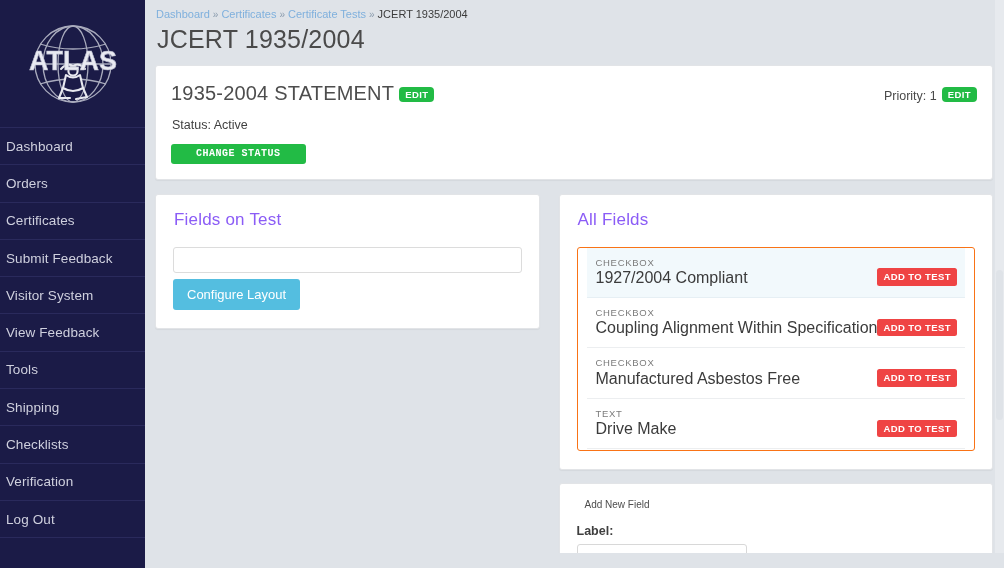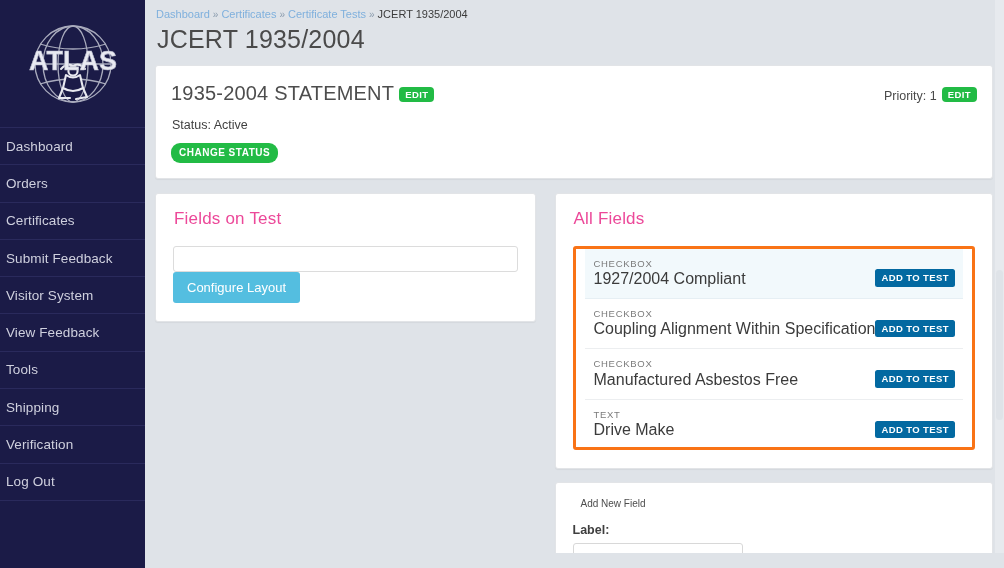--- a/index.html
+++ b/index.html
@@ -122,68 +122,68 @@
     color: #3f3f3f;
     margin: 13px 0 10px 1px;
   }
   .btn-green {
     display: inline-block;
     background: #22bb45;
     color: #fff;
     font-size: 10px;
     font-weight: bold;
     letter-spacing: .5px;
-    padding: 5px 8px;
+    padding: 5px 25px;
     border: none;
-    border-radius: 9px;
+    border-radius: 3px;
     cursor: pointer;
-    font-family: Liberation Sans, sans-serif;
+    font-family: Liberation Mono, monospace;
     line-height: 1;
   }
 
   
   .columns { display: flex; gap: 19px; margin: 0 1px; align-items: flex-start; }
   .col-left { width: 414px; }
   .col-right { flex: 1; }
 
   .panel { padding: 15px 17px 18px 17px; }
   .panel-title {
     font-size: 17px;
-    color: #ec4899;
+    color: #8b5cf6;
     font-weight: 400;
     margin: 0 0 17px 1px;
     letter-spacing: .2px;
   }
   .text-input {
     width: 100%;
     height: 26px;
     border: 1px solid #dcdcdc;
     border-radius: 3px;
     background: #fff;
     outline: none;
     font-size: 12px;
     padding: 0 6px;
     color: #333;
     font-family: "Liberation Sans", sans-serif;
   }
   .btn-blue {
-    margin-top: 0;
+    margin-top: 6px;
     background: #54bee0;
     color: #fff;
     font-size: 13px;
     border: none;
     border-radius: 3px;
     padding: 8px 14px;
     cursor: pointer;
     font-family: "Liberation Sans", sans-serif;
   }
 
   
   .fields-scroll {
-    border: 3px solid #f97316;
+    border: 1px solid #f97316;
     border-radius: 3px;
     height: 204px;
     overflow: hidden;
     background: #fff;
     padding: 0 9px;
     position: relative;
   }
   .field-row {
     display: flex;
     align-items: flex-end;
@@ -199,21 +199,21 @@
     letter-spacing: .7px;
     line-height: 1.2;
   }
   .field-label {
     font-size: 16px;
     color: #3b3b3b;
     line-height: 1.25;
     white-space: nowrap;
   }
   .badge-add {
-    background: #0369a1;
+    background: #ef4444;
     color: #fff;
     font-size: 9.5px;
     font-weight: bold;
     letter-spacing: .4px;
     padding: 4px 6px;
     border-radius: 2.5px;
     cursor: pointer;
     white-space: nowrap;
     margin-bottom: 2px;
     line-height: 1;
@@ -313,20 +313,23 @@
     <div class="nav-item">
         <span>View Feedback</span>
       </div>
     <div class="nav-item">
         <span>Tools</span>
       </div>
     <div class="nav-item">
         <span>Shipping</span>
       </div>
     <div class="nav-item">
+        <span>Checklists</span>
+      </div>
+    <div class="nav-item">
         <span>Verification</span>
       </div>
     <div class="nav-item">
         <span>Log Out</span>
       </div>
     <div class="nav-item nav-filler"></div>
   </aside>
 
   <main class="main">
 

